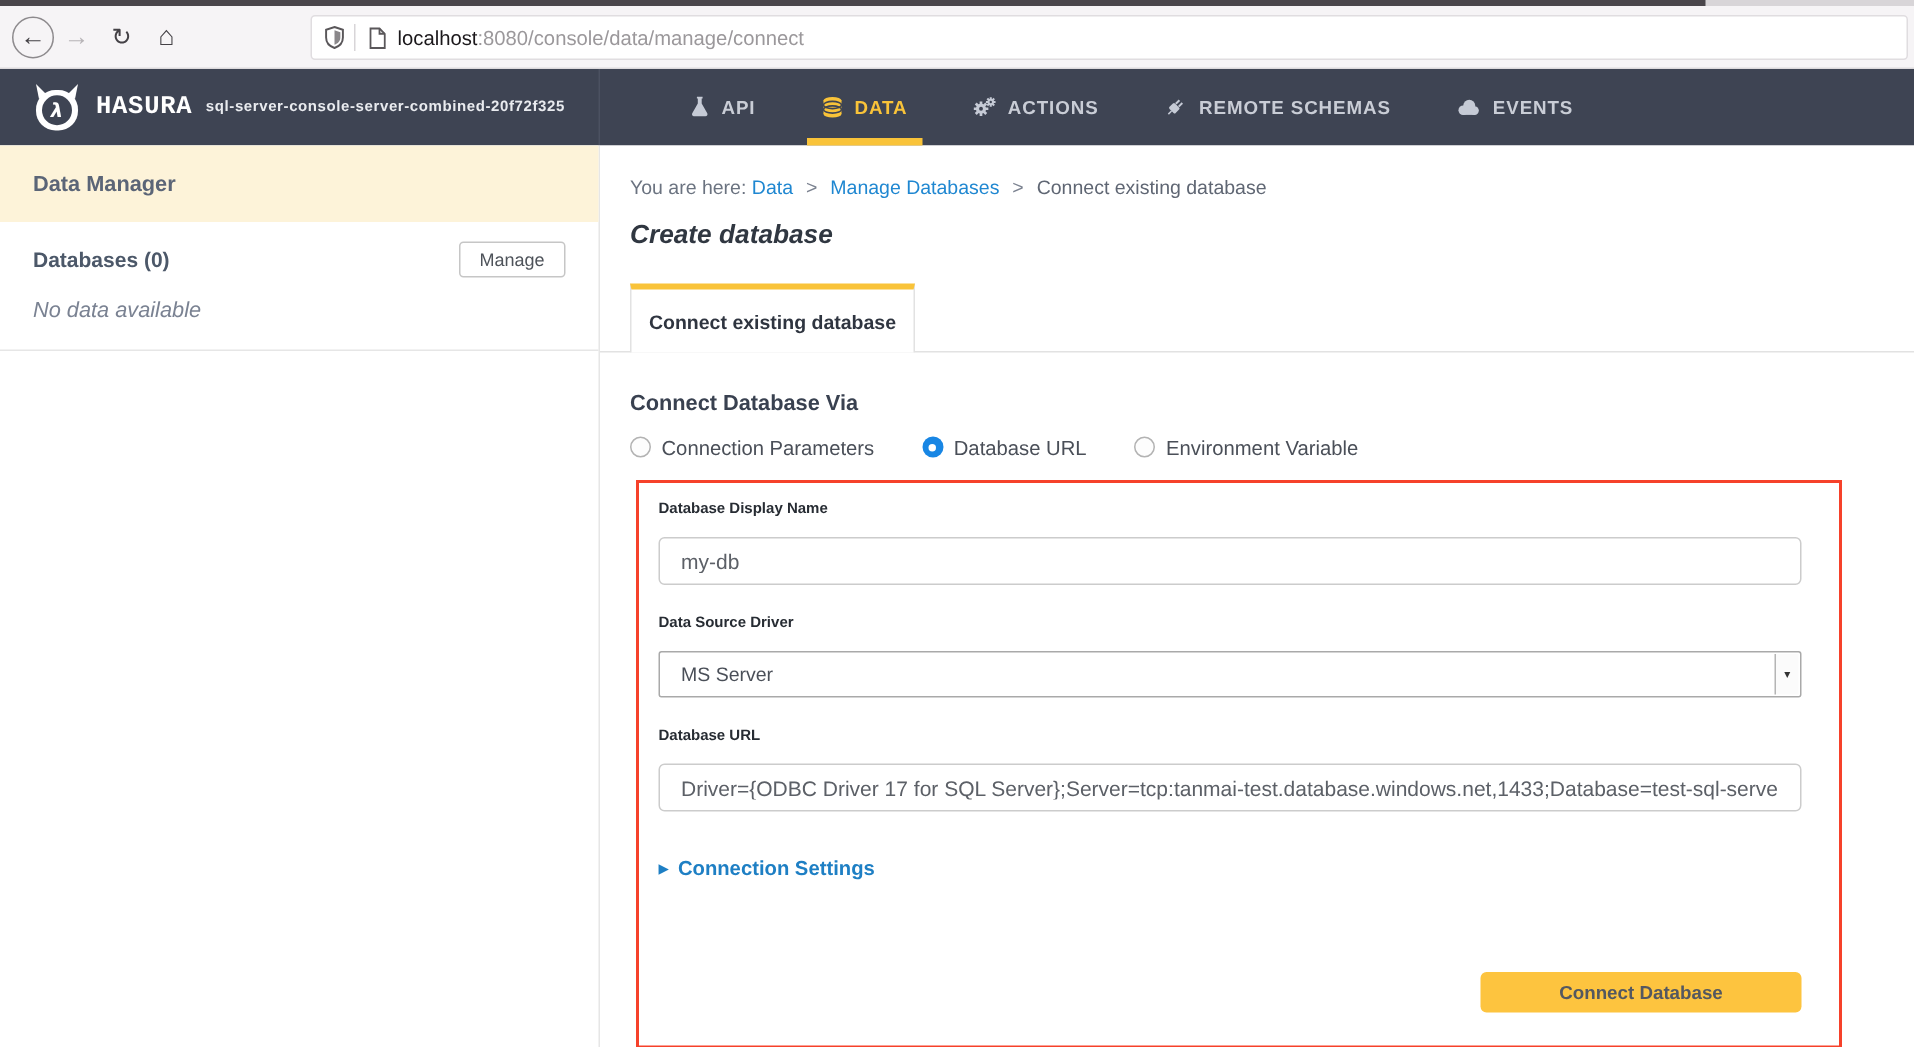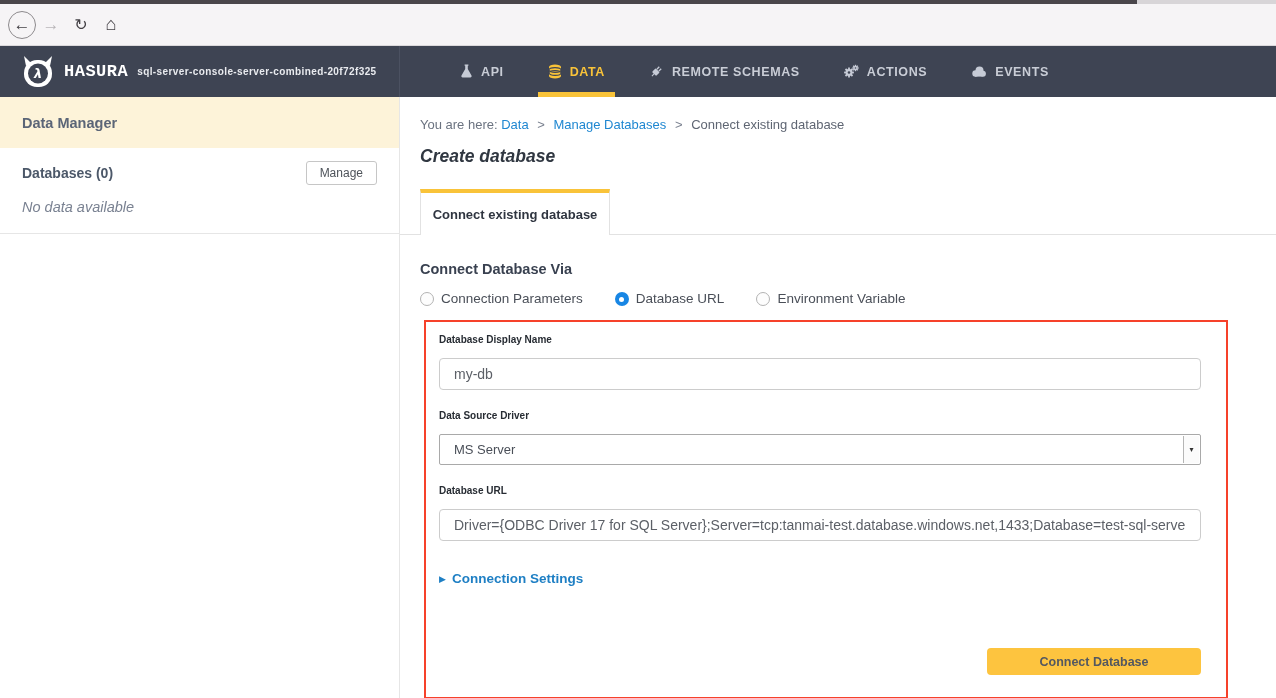--- a/index.html
+++ b/index.html
@@ -57,21 +57,21 @@
 
   .tabs-row { margin-top:22px; margin-left:-20px; padding-left:20px;
     border-bottom:1px solid #e2e2e2; display:flex; height:46px; }
   .tab { width:190px; background:#fff; border-top:4px solid #f9c339; border-left:1px solid #e2e2e2;
     border-right:1px solid #e2e2e2; margin-bottom:-1px; display:flex; align-items:center;
     justify-content:center; font-weight:bold; font-size:13px; color:#2f3540; cursor:pointer; }
 
   .section-head { margin-top:26px; font-size:14.5px; font-weight:bold; color:#394150; }
   .radio-row { margin-top:14px; display:flex; gap:32px; align-items:center;
     font-size:13.5px; color:#4a4f58; }
-  .radio-opt { display:flex; align-items:flex-end; gap:7px; cursor:pointer; }
+  .radio-opt { display:flex; align-items:flex-start; gap:7px; cursor:pointer; }
   .radio { width:14px; height:14px; border-radius:50%; border:1px solid #b3b3b3; background:#fdfdfd;
     display:inline-flex; align-items:center; justify-content:center; }
   .radio.checked { border:none; background:#1886e4; }
   .radio.checked .dot { width:5px; height:5px; border-radius:50%; background:#fff; }
 
   .highlight-box { margin-top:14px; margin-left:4px; width:804px; border:2px solid #f6412a;
     padding:12px 13px 22px; }
   .form-inner { width:762px; }
   .field-label { font-size:10px; font-weight:bold; color:#272c33; }
   .field-label.spaced { margin-top:20px; }
@@ -97,20 +97,36 @@
 <body>
 
 <div class="tabstrip">
   <div class="tabstrip-light"></div>
 </div>
 <div class="toolbar">
   <div class="nav-btn btn-back">←</div>
   <div class="nav-btn btn-fwd">→</div>
   <div class="nav-btn btn-reload">↻</div>
   <div class="nav-btn btn-home">⌂</div>
+  <div class="urlbar">
+    <span>
+      <svg class="icon-svg" width="14" height="16" viewBox="0 0 14 16">
+        <path d="M7 1 L12.6 2.8 V8 C12.6 11.6 10.2 13.9 7 15 C3.8 13.9 1.4 11.6 1.4 8 V2.8 Z" fill="none" stroke="#5a575a" stroke-width="1.3"></path>
+        <path d="M7 3.2 V12.8 M7 3.2 L10.9 4.5 V8 C10.9 10.5 9.3 12 7 12.8 Z" fill="#8a878a" stroke="none"></path>
+      </svg>
+    </span>
+    <span class="url-div"></span>
+    <span>
+      <svg class="icon-svg" width="13" height="15" viewBox="0 0 13 15">
+        <path d="M2 1 H8 L11.5 4.5 V14 H2 Z" fill="none" stroke="#5a575a" stroke-width="1.2"></path>
+        <path d="M8 1 V4.5 H11.5" fill="none" stroke="#5a575a" stroke-width="1.2"></path>
+      </svg>
+    </span>
+    <span class="url-text"><span class="url-host">localhost</span><span>:8080/console/data/manage/connect</span></span>
+  </div>
 </div>
 
 <div class="app-header">
   <div class="brand-sec">
     <span>
       <svg class="icon-svg" width="36" height="32" viewBox="0 0 36 32">
         <polygon points="4,0 11,7 6,10" fill="#fff"></polygon>
         <polygon points="32,0 25,7 30,10" fill="#fff"></polygon>
         <rect x="4" y="4" width="28" height="27" rx="13" fill="#fff"></rect>
         <circle cx="18" cy="17.5" r="10" fill="#3e4453"></circle>
@@ -133,33 +149,20 @@
       <span>
         <svg class="icon-svg" width="14" height="15" viewBox="0 0 14 15">
           <rect x="1" y="3" width="12" height="9" fill="#f9c339"></rect>
           <ellipse cx="7" cy="3" rx="6" ry="2.4" fill="#f9c339"></ellipse>
           <ellipse cx="7" cy="12" rx="6" ry="2.4" fill="#f9c339"></ellipse>
           <ellipse cx="7" cy="6" rx="6" ry="2.4" fill="none" stroke="#3e4453" stroke-width="1.1"></ellipse>
           <ellipse cx="7" cy="9" rx="6" ry="2.4" fill="none" stroke="#3e4453" stroke-width="1.1"></ellipse>
         </svg>
       </span>
       <span>DATA</span>
-    </div>
-    <div class="nav-item">
-      <span>
-        <svg class="icon-svg" width="15" height="15" viewBox="0 0 15 15">
-          <g transform="rotate(45 7.5 7.5)" fill="#c6cbd6">
-            <rect x="4.6" y="5.8" width="5.8" height="5.2" rx="1"></rect>
-            <rect x="5.5" y="2.2" width="1.3" height="3.4"></rect>
-            <rect x="8.2" y="2.2" width="1.3" height="3.4"></rect>
-            <rect x="7" y="11" width="1" height="3"></rect>
-          </g>
-        </svg>
-      </span>
-      <span>REMOTE SCHEMAS</span>
     </div>
     <div class="nav-item">
       <span>
         <svg class="icon-svg" width="15" height="15" viewBox="0 0 15 15">
           <g stroke="#c6cbd6" stroke-width="1.8">
             <line x1="5" y1="3.6" x2="5" y2="13.4"></line>
             <line x1="0.1" y1="8.5" x2="9.9" y2="8.5"></line>
             <line x1="1.5" y1="5" x2="8.5" y2="12"></line>
             <line x1="8.5" y1="5" x2="1.5" y2="12"></line>
           </g>
@@ -172,20 +175,33 @@
             <line x1="13.8" y1="1.7" x2="9.2" y2="6.3"></line>
           </g>
           <circle cx="11.5" cy="4" r="2.1" fill="#c6cbd6"></circle>
           <circle cx="11.5" cy="4" r="0.8" fill="#3e4453"></circle>
         </svg>
       </span>
       <span>ACTIONS</span>
     </div>
     <div class="nav-item">
       <span>
+        <svg class="icon-svg" width="15" height="15" viewBox="0 0 15 15">
+          <g transform="rotate(45 7.5 7.5)" fill="#c6cbd6">
+            <rect x="4.6" y="5.8" width="5.8" height="5.2" rx="1"></rect>
+            <rect x="5.5" y="2.2" width="1.3" height="3.4"></rect>
+            <rect x="8.2" y="2.2" width="1.3" height="3.4"></rect>
+            <rect x="7" y="11" width="1" height="3"></rect>
+          </g>
+        </svg>
+      </span>
+      <span>REMOTE SCHEMAS</span>
+    </div>
+    <div class="nav-item">
+      <span>
         <svg class="icon-svg" width="16" height="13" viewBox="0 0 16 13">
           <circle cx="4.5" cy="8.5" r="3.2" fill="#c6cbd6"></circle>
           <circle cx="8.5" cy="5.5" r="4" fill="#c6cbd6"></circle>
           <circle cx="12" cy="8.7" r="2.9" fill="#c6cbd6"></circle>
           <rect x="4" y="8" width="8.5" height="3.6" fill="#c6cbd6"></rect>
         </svg>
       </span>
       <span>EVENTS</span>
     </div>
   </div>

